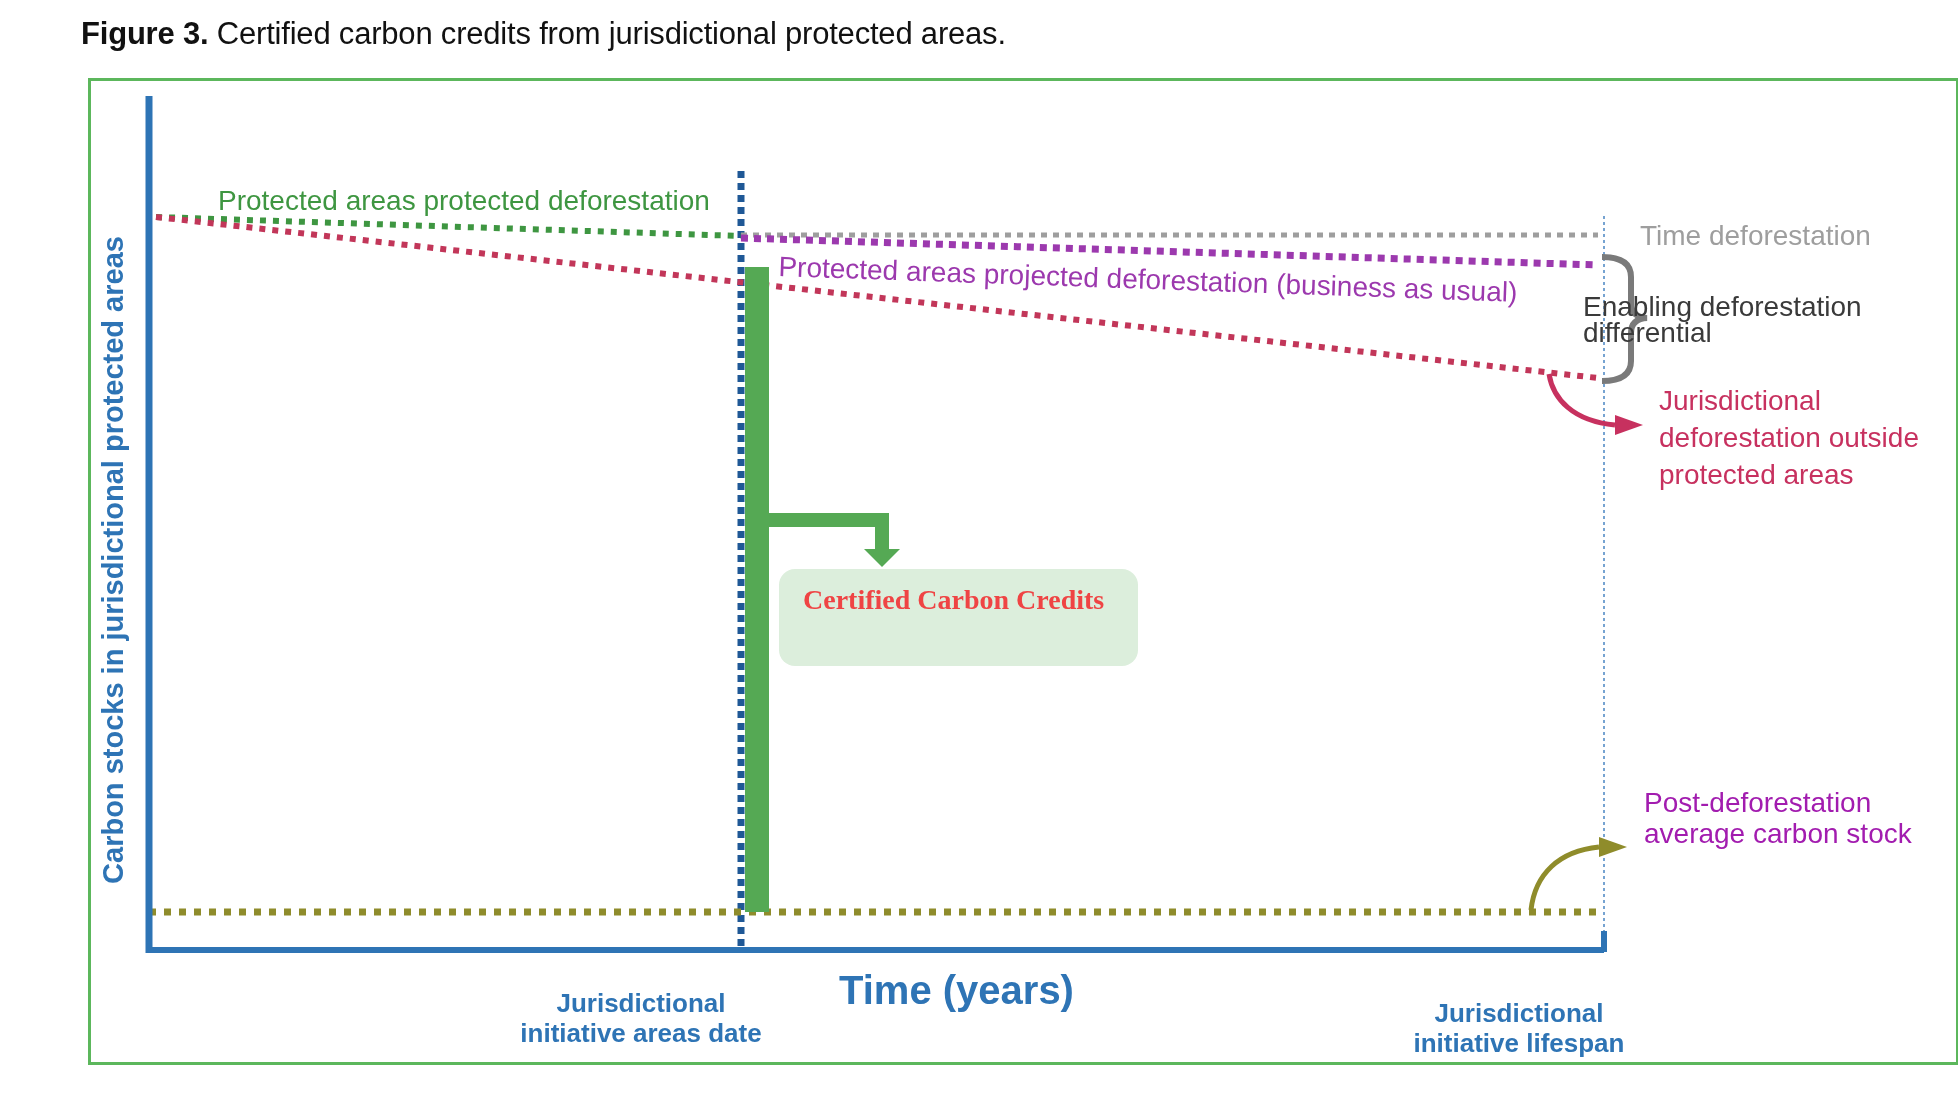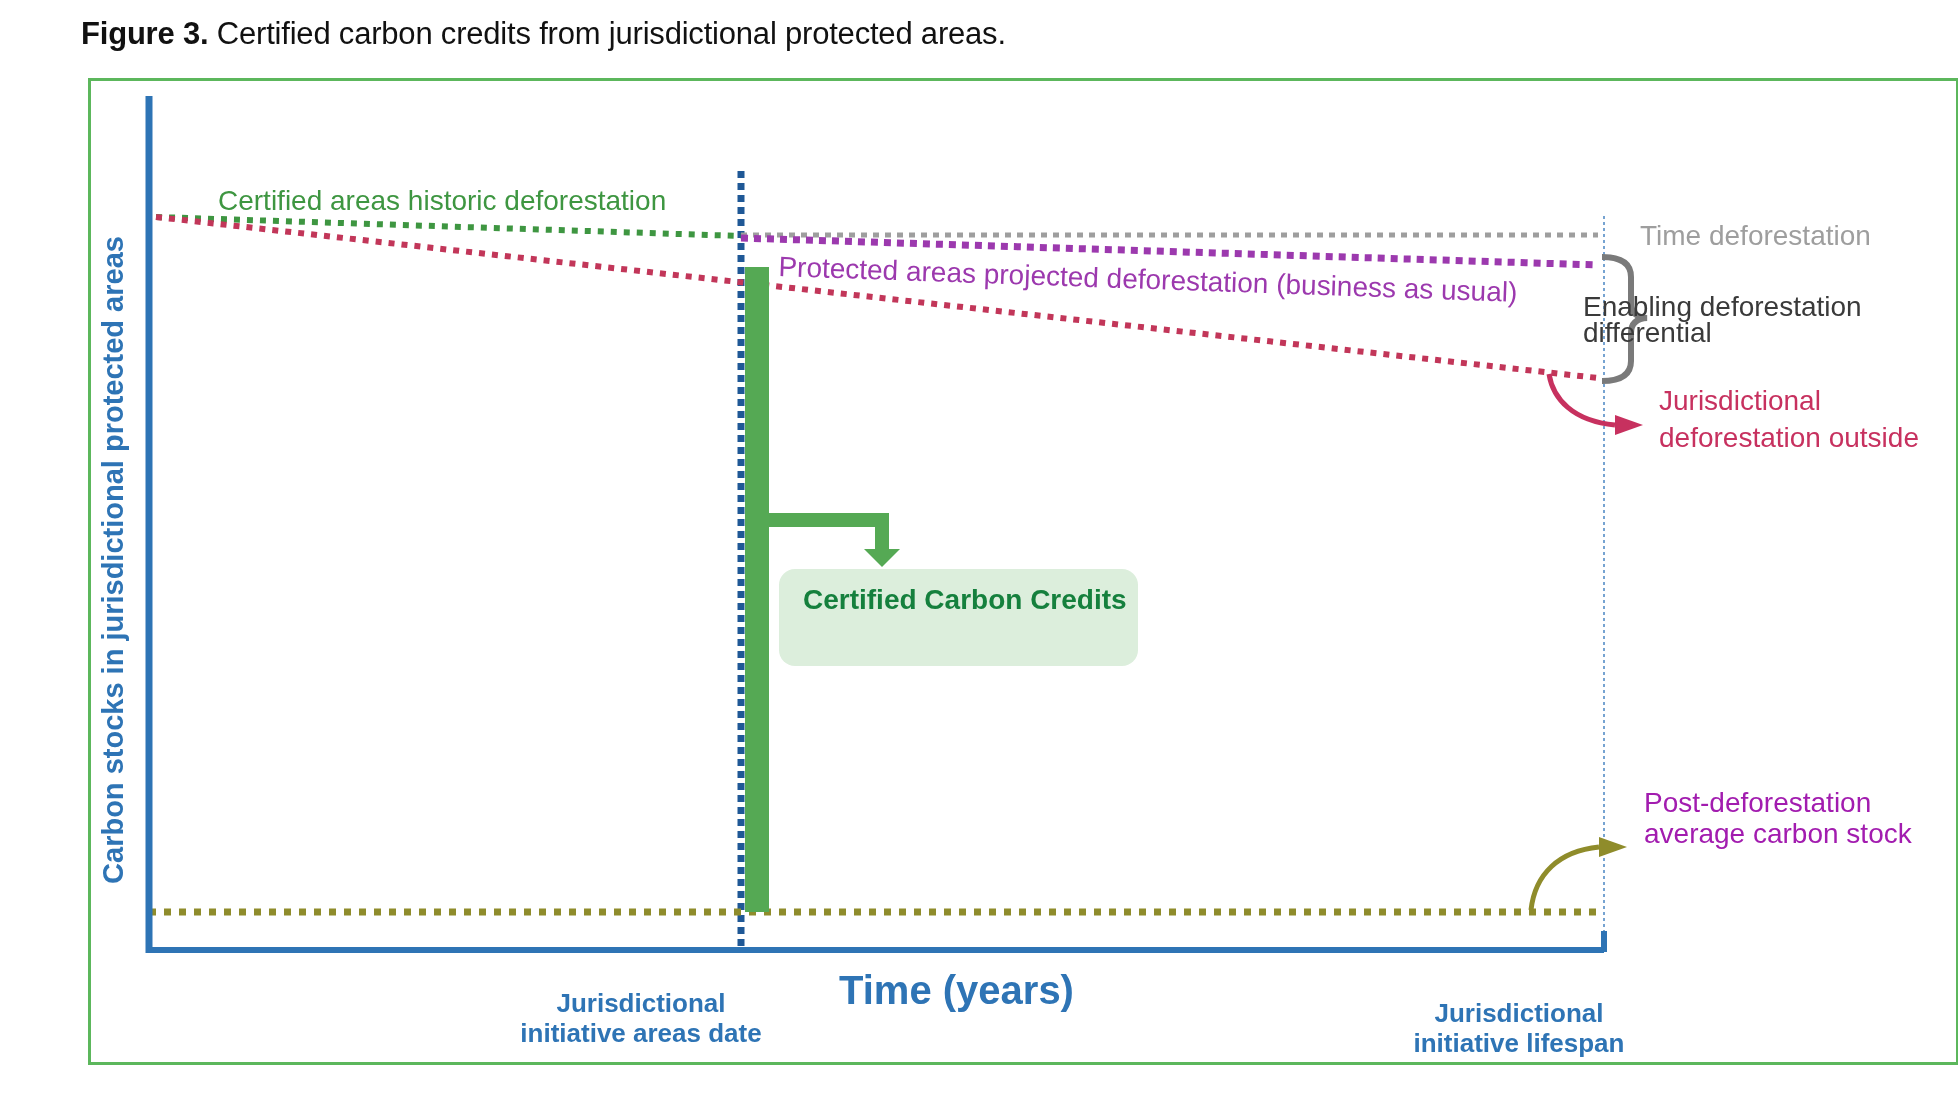--- a/index.html
+++ b/index.html
@@ -27,22 +27,22 @@
   .tick-start    { left:400px; top:908px; width:300px; }
   .tick-lifespan { left:1278px; top:918px; width:300px; }
 
   .historic-label  { left:127px; top:105px; color:#3E9641; }
   .projected-label { left:688px; top:171px; color:#9C39AE; transform:rotate(2deg);
                      transform-origin:left top; }
   .zero-label      { left:1549px; top:140px; color:#9E9E9E; }
   .enabling-label  { left:1492px; top:213px; color:#3A3A3A; line-height:26px; }
   .outside-label   { left:1568px; top:301px; color:#C7315F; line-height:37px; }
   .post-label      { left:1553px; top:706px; color:#a21caf; line-height:31px; }
-  .credits-label   { left:712px; top:505px; color:#15803d; line-height:28px;
-                     font-weight:600; }
+  .credits-label   { left:712px; top:505px; color:#ef4444; line-height:28px;
+                     font-weight:600;font-family:Liberation Serif, serif; }
 </style>
 </head>
 <body>
 
 <div class="page">
 
   <div class="fig-title">
     <span class="bold">Figure 3.</span><span> Certified carbon credits from jurisdictional protected areas.</span>
   </div>
 
@@ -93,34 +93,35 @@
     <div class="lbl tick-label tick-start">
       <div>Jurisdictional</div>
       <div>initiative areas date</div>
     </div>
 
     <div class="lbl tick-label tick-lifespan">
       <div>Jurisdictional</div>
       <div>initiative lifespan</div>
     </div>
 
-    <div class="lbl historic-label">Certified areas historic deforestation</div>
+    <div class="lbl historic-label">Protected areas protected deforestation</div>
 
     <div class="lbl projected-label">Protected areas projected deforestation (business as usual)</div>
 
     <div class="lbl zero-label">Time deforestation</div>
 
     <div class="lbl enabling-label">
       <div>Enabling deforestation</div>
       <div>differential</div>
     </div>
 
     <div class="lbl outside-label">
       <div>Jurisdictional</div>
       <div>deforestation outside</div>
+      <div>protected areas</div>
     </div>
 
     <div class="lbl post-label">
       <div>Post-deforestation</div>
       <div>average carbon stock</div>
     </div>
 
     <div class="lbl credits-label">
       <div>Certified Carbon Credits</div>
     </div>

